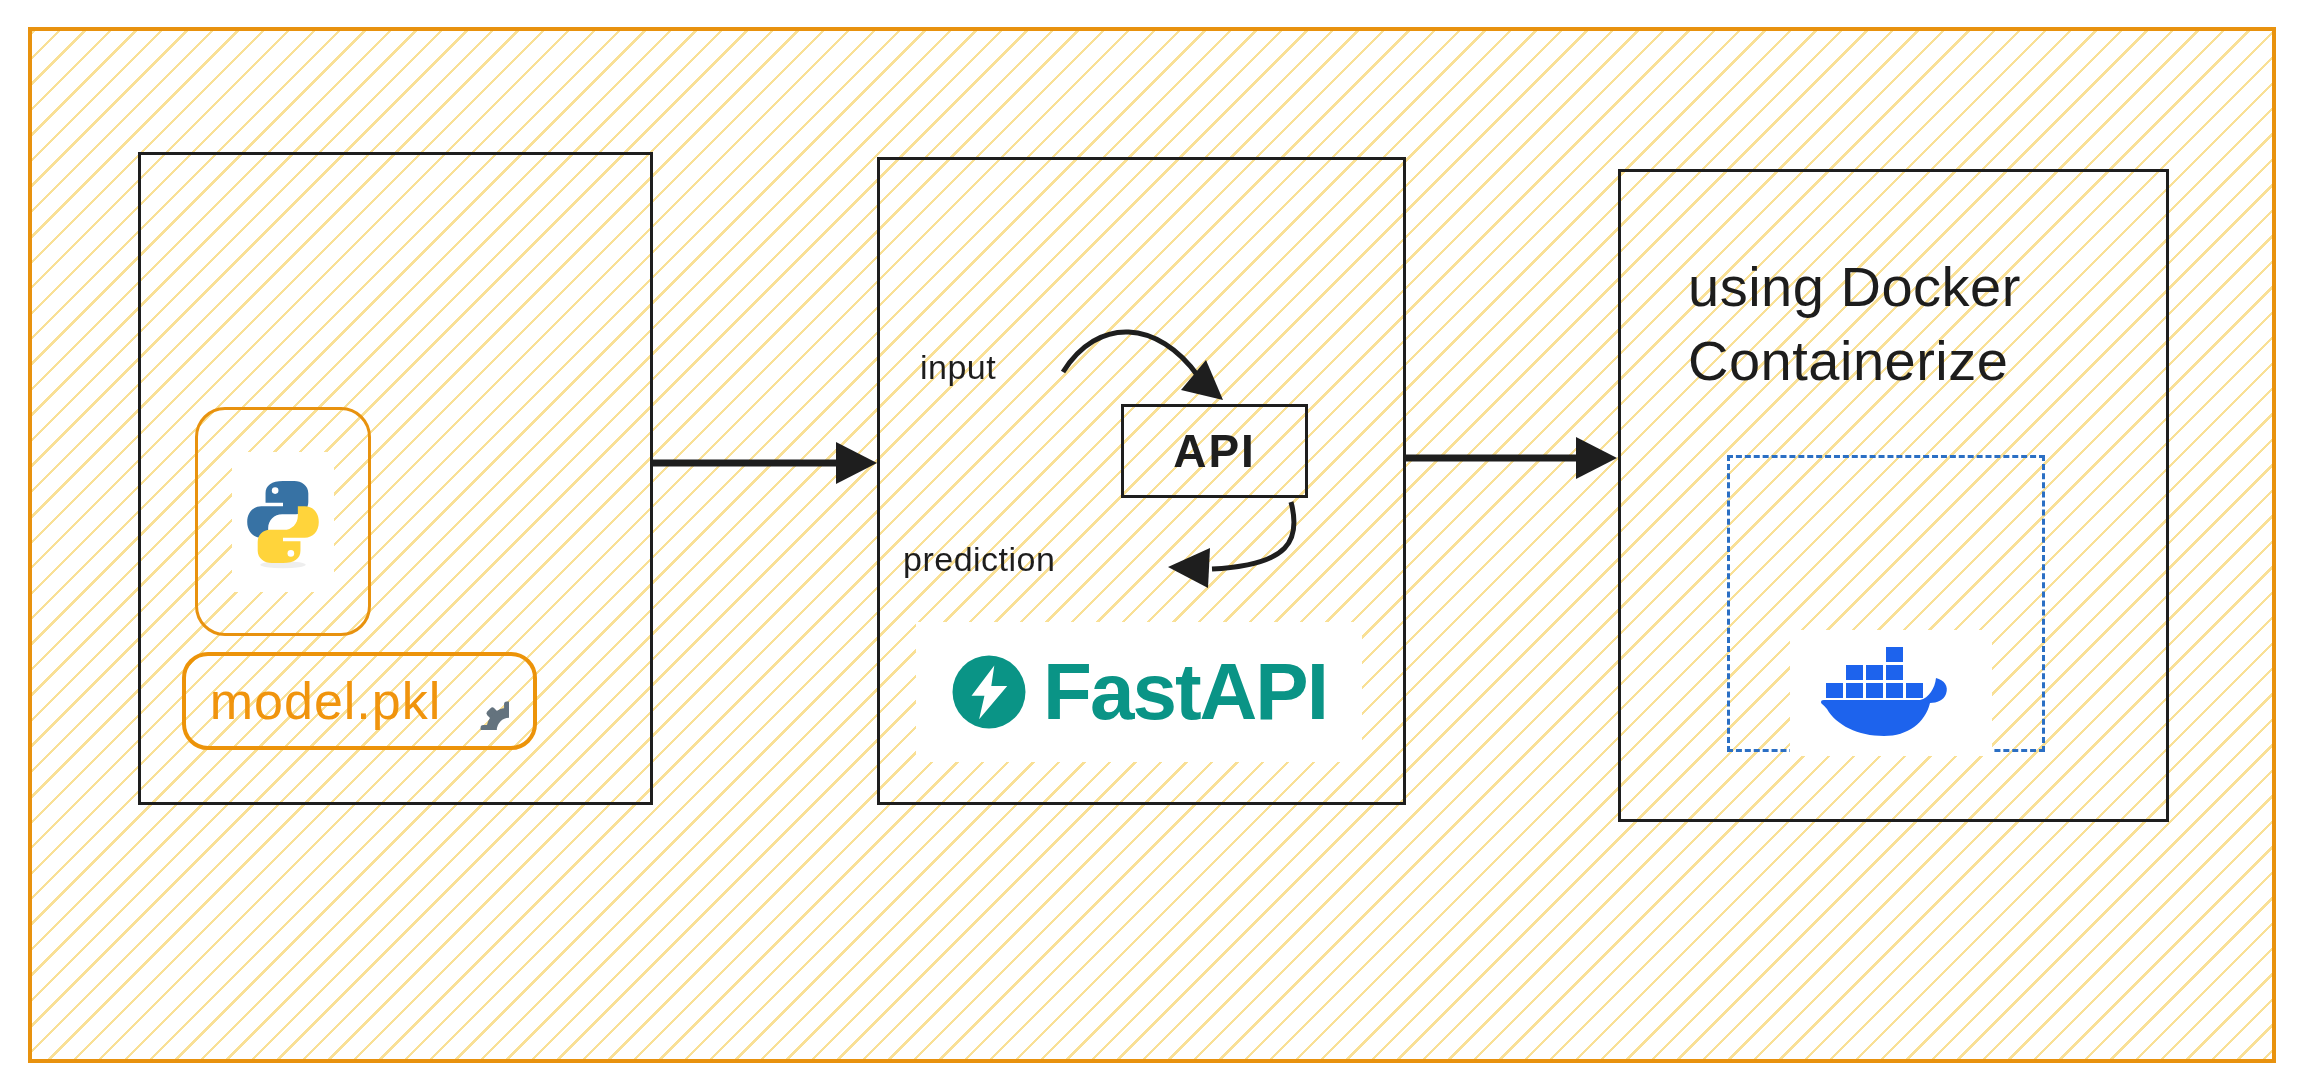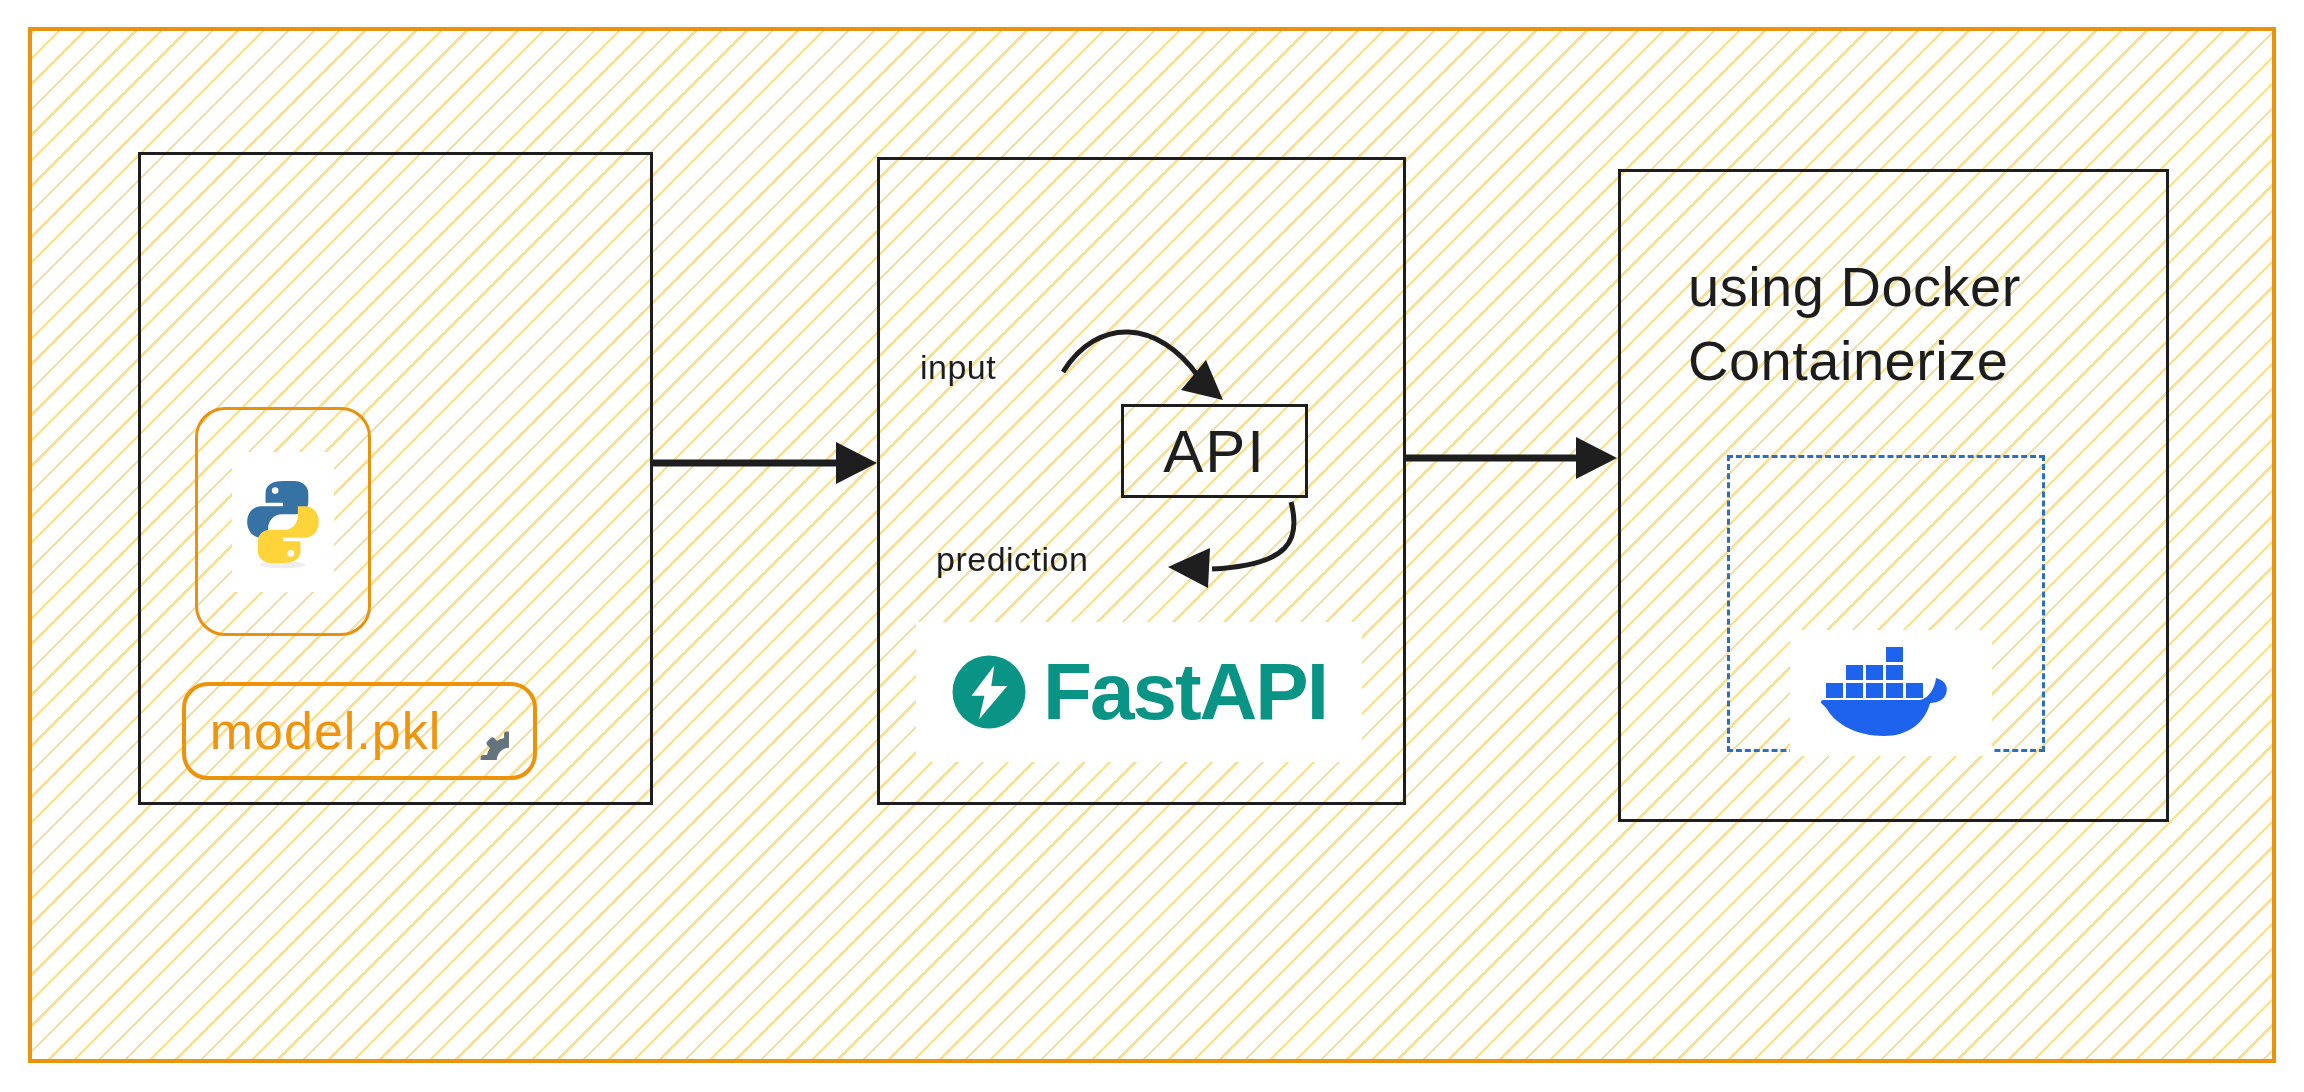--- a/index.html
+++ b/index.html
@@ -13,33 +13,33 @@
   .stepbox{position:absolute;border:3px solid #1e1e1e;background:transparent;}
   .box1{left:138px;top:152px;width:509px;height:647px;}
   .box2{left:877px;top:157px;width:523px;height:642px;}
   .box3{left:1618px;top:169px;width:545px;height:647px;}
   .title{position:absolute;font-size:56px;line-height:74px;letter-spacing:.5px;color:#1d1d1d;white-space:nowrap;}
   .t1{left:172px;top:182px;}
   .t2{left:877px;top:196px;width:523px;text-align:center;line-height:66px;}
   .t3{left:1688px;top:250px;line-height:74px;}
   .label-hand{position:absolute;font-size:34px;color:#1d1d1d;white-space:nowrap;letter-spacing:.5px;}
   .lbl-input{left:920px;top:348px;}
-  .lbl-prediction{left:903px;top:540px;margin-left:33px;}
+  .lbl-prediction{left:903px;top:540px;}
   
   .py-card{position:absolute;left:195px;top:407px;width:170px;height:223px;border:3px solid #E8920E;border-radius:30px;}
   .py-panel{position:absolute;left:34px;top:42px;width:102px;height:140px;background:#ffffff;
             display:flex;align-items:center;justify-content:center;}
   
   .chip{position:absolute;left:182px;top:652px;width:355px;height:98px;border:4px solid #EC9309;border-radius:26px;
-        display:flex;align-items:center;justify-content:center;gap:10px;box-sizing:border-box;margin-top:30px;}
+        display:flex;align-items:center;justify-content:center;gap:10px;box-sizing:border-box;}
   .chip-text{font-size:52px;color:#F0940D;letter-spacing:1px;white-space:nowrap;}
   
   .api-box{position:absolute;left:1121px;top:404px;width:187px;height:94px;border:3px solid #1e1e1e;
            display:flex;align-items:center;justify-content:center;box-sizing:border-box;}
-  .api-box span{font-size:60px;letter-spacing:2px;}
+  .api-box span{font-size:46px;letter-spacing:2px;font-weight:bold;}
   
   .fastapi-panel{position:absolute;left:916px;top:622px;width:446px;height:140px;background:#ffffff;
                  display:flex;align-items:center;justify-content:center;gap:16px;}
   .fastapi-word{font-size:80px;font-weight:bold;color:#0A9486;letter-spacing:-2px;}
   
   .docker-dash{position:absolute;left:1727px;top:455px;width:318px;height:297px;border:3px dashed #2B6FC4;box-sizing:border-box;}
   .docker-panel{position:absolute;left:1790px;top:630px;width:202px;height:126px;background:#ffffff;
                 display:flex;align-items:center;justify-content:center;}
   .overlay{position:absolute;left:0;top:0;width:2304px;height:1092px;pointer-events:none;}
   .defs{position:absolute;width:0;height:0;}

